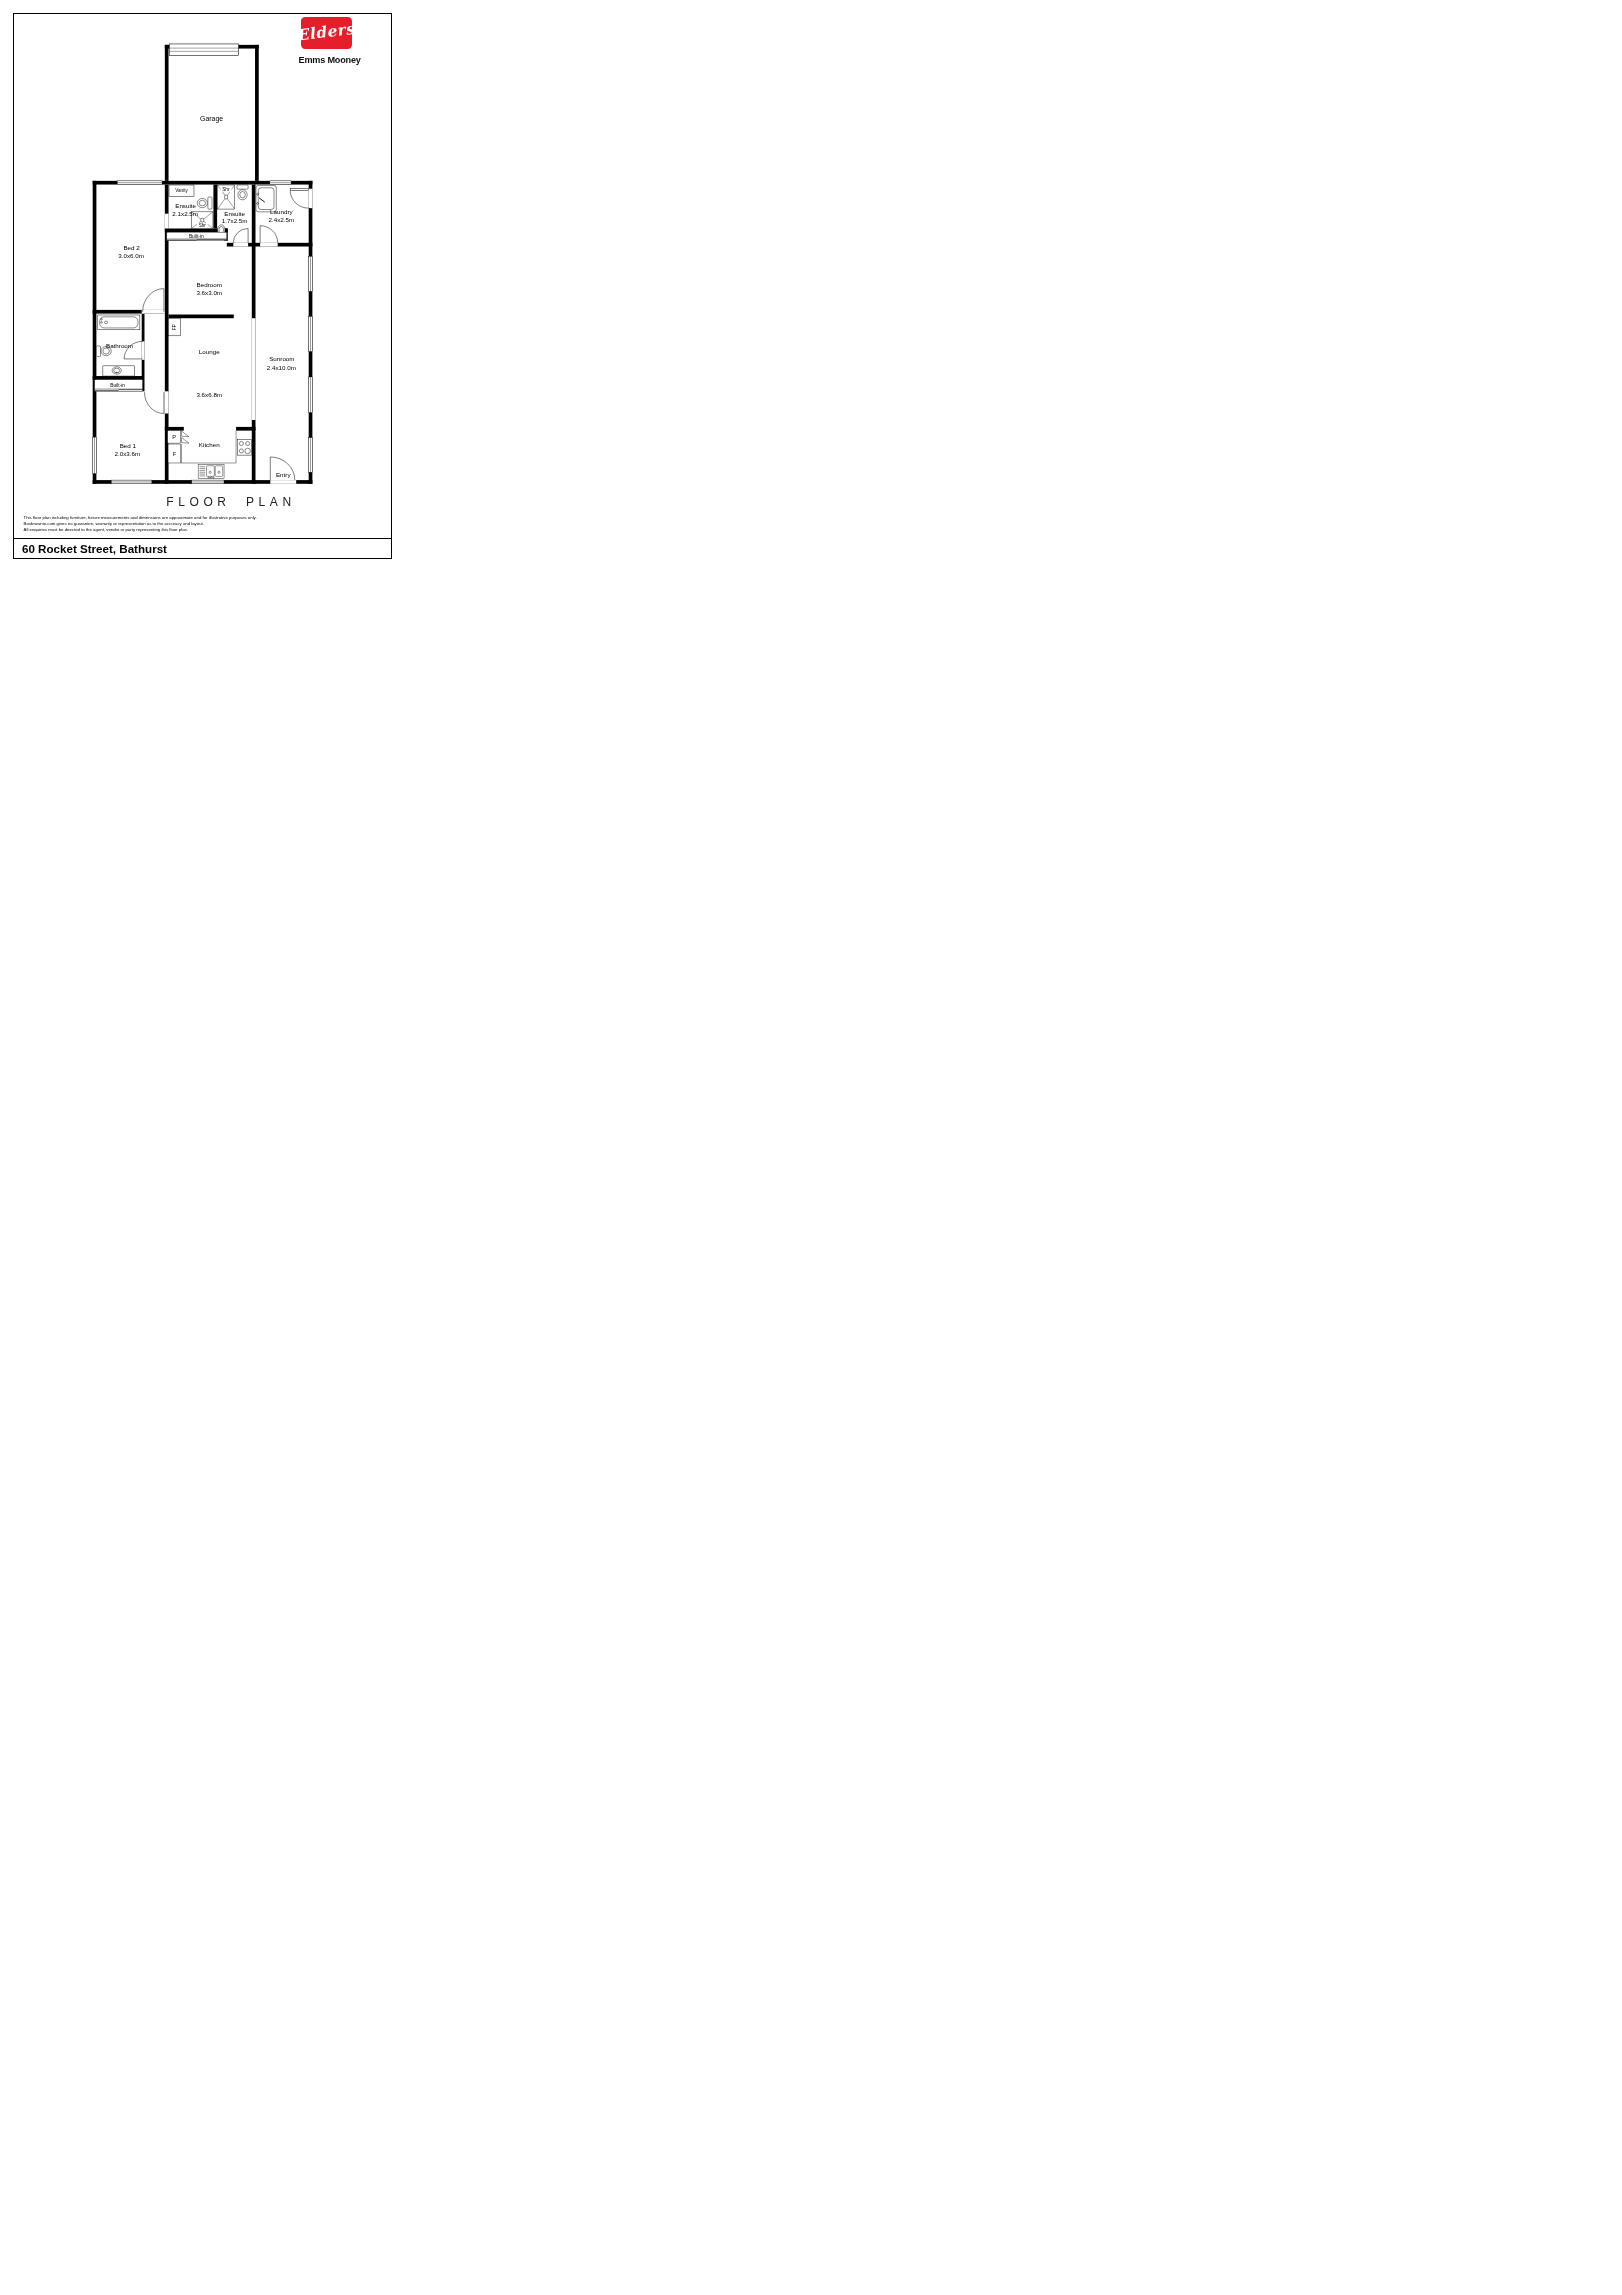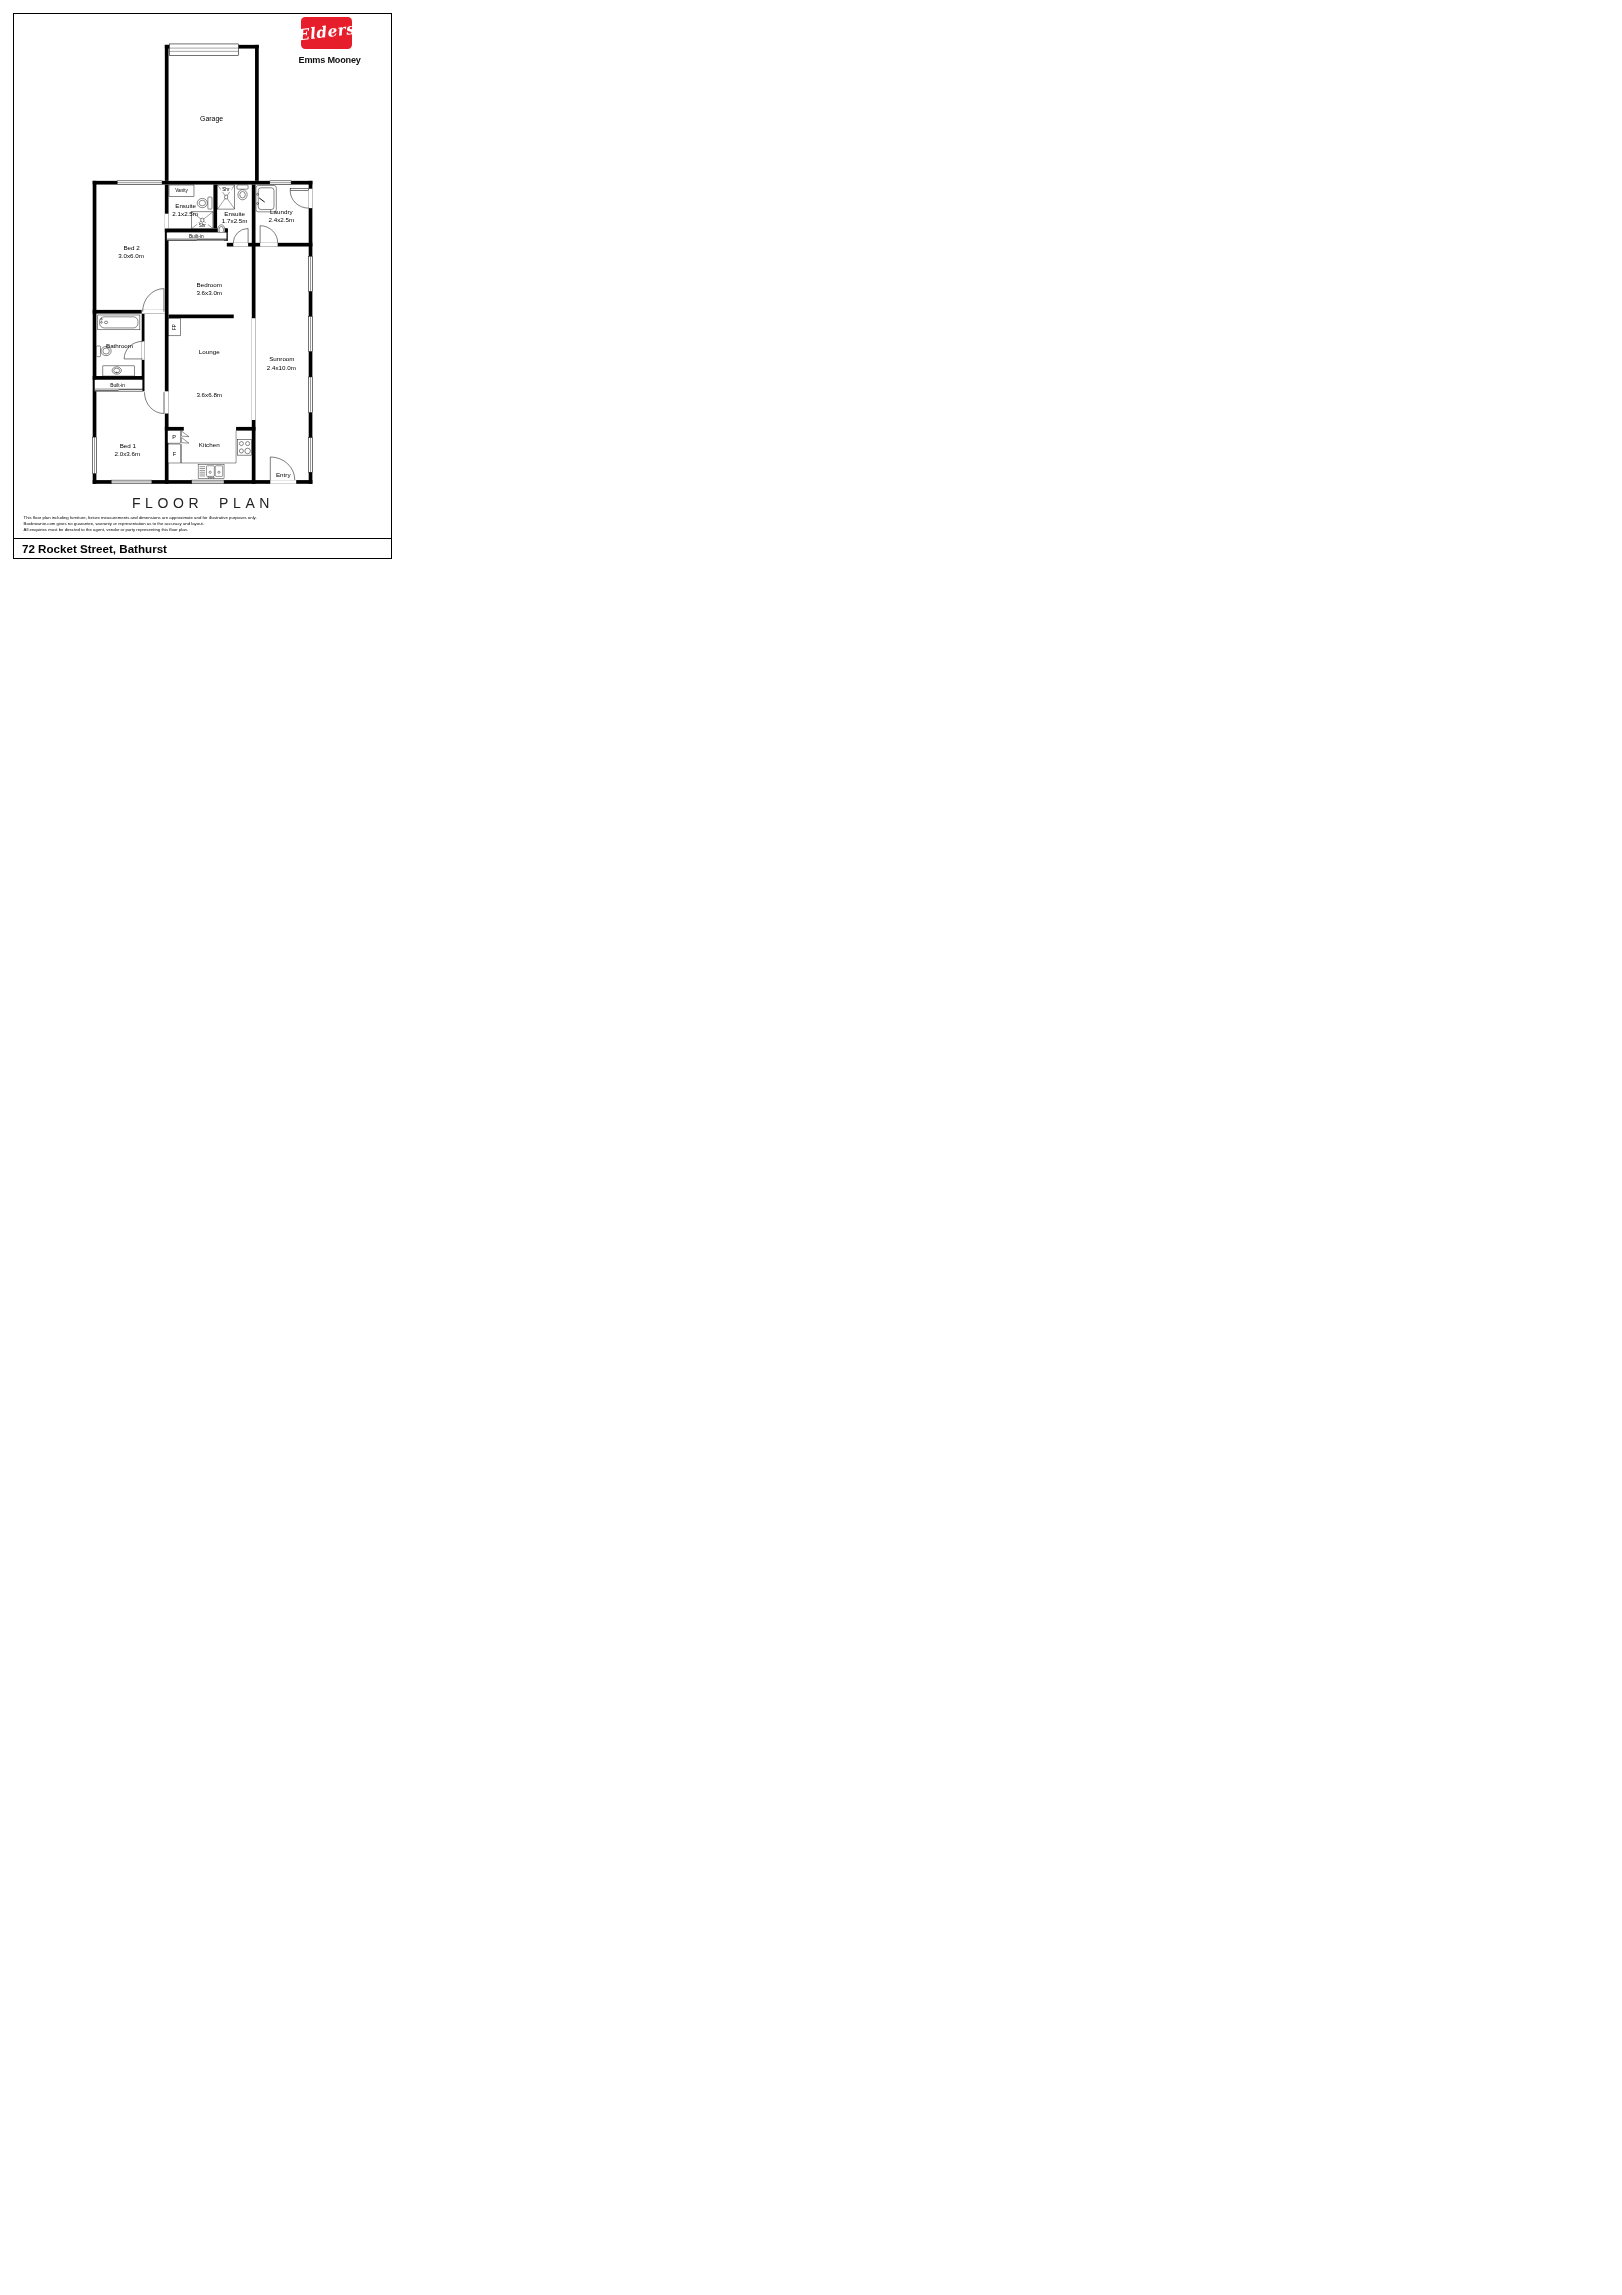--- a/index.html
+++ b/index.html
@@ -26,21 +26,21 @@
   }
   svg text{font-family:"Liberation Sans",sans-serif;fill:#000;}
   .room-name{font-size:13.5px;}
   .room-dims{font-size:13.5px;}
   .fix-label{font-size:10px;}
   .fix-label-md{font-size:10.5px;}
   .fix-label-lg{font-size:12px;}
   .garage-label{font-size:15px;}
   #floor-plan-title{
     position:absolute;left:0;top:495px;width:406px;text-align:center;
-    font-size:14px;color:#222;letter-spacing:4.6px;word-spacing:7.4px;white-space:nowrap;
+    font-size:12px;color:#222;letter-spacing:4.6px;word-spacing:7.4px;white-space:nowrap;padding-left:28px;
   }
   #disclaimer{
     position:absolute;left:23.6px;top:515px;width:352px;
     font-size:4.3px;line-height:6.2px;color:#000;
   }
   #separator{
     position:absolute;left:13.4px;top:538px;width:379px;height:1.2px;background:#000;
   }
   #address-bar{
     position:absolute;left:22px;top:542px;width:361px;
@@ -360,16 +360,16 @@
   <div id="floor-plan-title">FLOOR PLAN</div>
 
   <div id="disclaimer">
     <div>This floor plan including furniture, fixture measurements and dimensions are approximate and for illustrative purposes only.</div>
     <div>Boxbrownie.com gives no guarantee, warranty or representation as to the accuracy and layout.</div>
     <div>All enquiries must be directed to the agent, vendor or party representing this floor plan.</div>
   </div>
 
   <div id="separator"></div>
 
-  <div id="address-bar">72 Rocket Street, Bathurst</div>
+  <div id="address-bar">60 Rocket Street, Bathurst</div>
 
 </div>
 
 
 </body></html>

